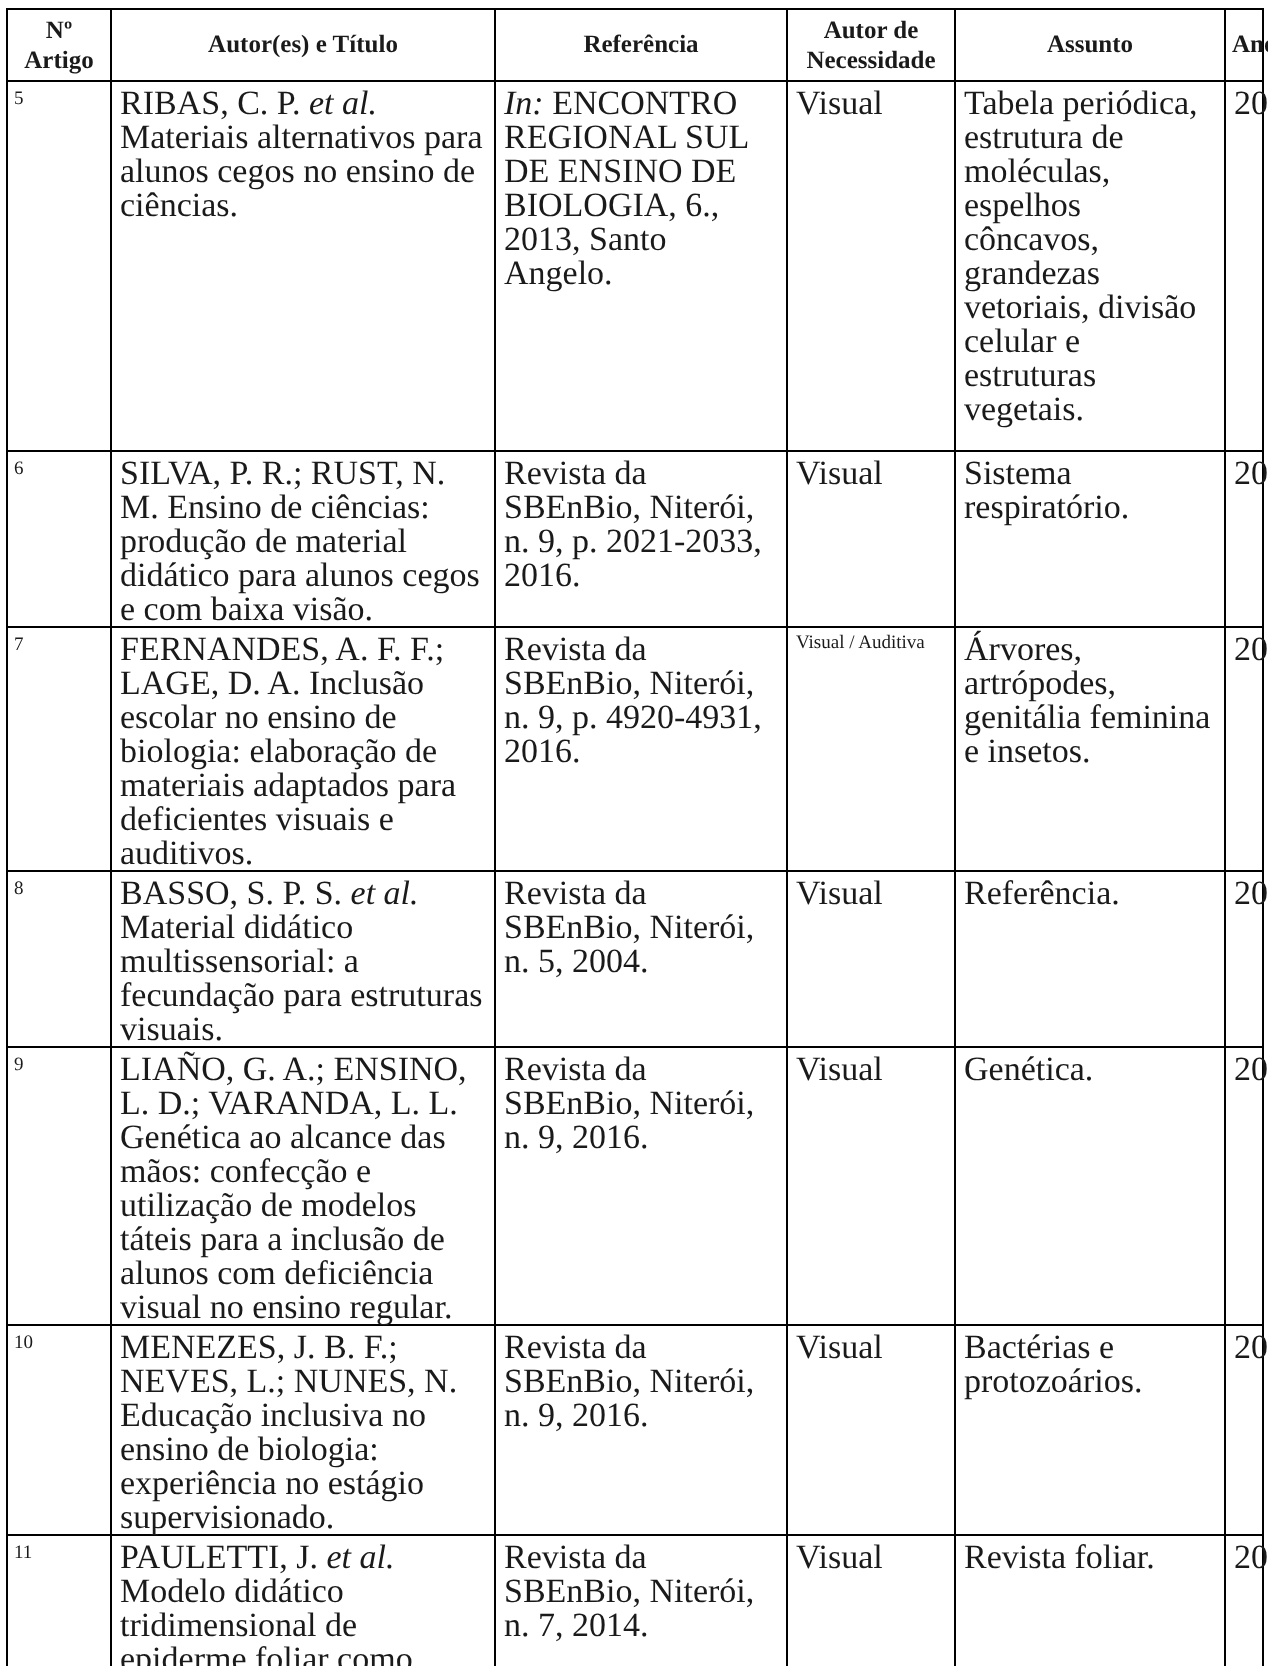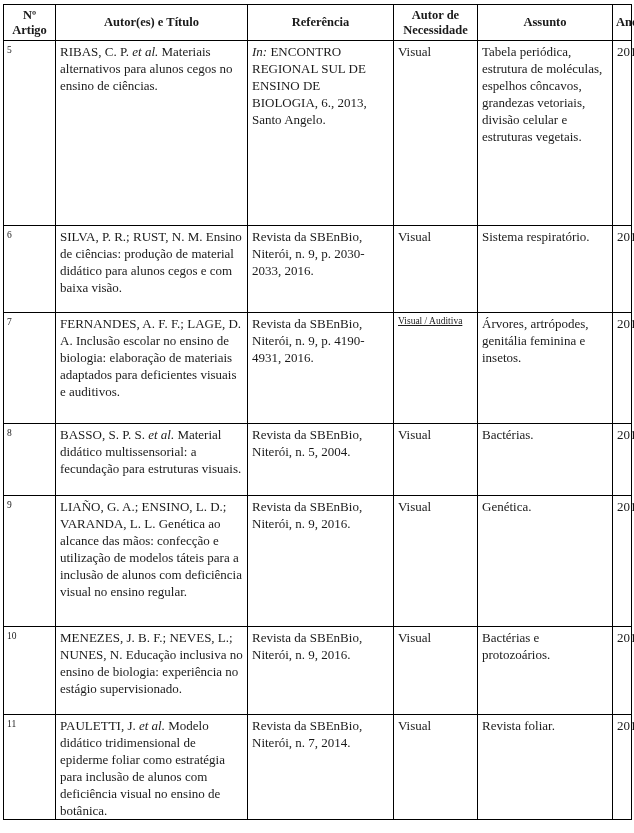--- a/index.html
+++ b/index.html
@@ -1,23 +1,23 @@
 <!DOCTYPE html>
 <html><head>
   <meta charset="utf-8">
   <style>
     html, body { margin: 0; padding: 0; background: #ffffff; }
     body { width: 634px; height: 833px; position: relative; overflow: hidden;
            font-family: "DejaVu Serif", "Liberation Serif", serif; color: #1a1a1a; }
     table { position: absolute; left: 3px; top: 4px; border-collapse: collapse; table-layout: fixed; width: 628px; }
     td, th { border: 1.5px solid #000; vertical-align: top; padding: 2px 4px 0 4px;
-             font-size: 13px; line-height: 17px; font-weight: normal; font-family: "Liberation Serif", serif; }
+             font-size: 17px; line-height: 17px; font-weight: normal; font-family: "Liberation Serif", serif; }
     th { font-weight: bold; text-align: center; vertical-align: middle; font-size: 12.5px; line-height: 15px; padding: 1px 3px; }
     .num { font-size: 9.5px; line-height: 14px; padding-left: 3px; }
-    .tipo-small { font-size: 9.5px; line-height: 12px; text-decoration: underline; }
+    .tipo-small { font-size: 9.5px; line-height: 12px; }
     .it { font-style: italic; }
   </style>
 </head>
 <body>
 
 <table>
   <colgroup>
     <col style="width:52px">
     <col style="width:192px">
     <col style="width:146px">
@@ -42,41 +42,41 @@
       <td><span>RIBAS, C. P.</span> <span class="it">et al.</span> <span>Materiais alternativos para alunos cegos no ensino de ciências.</span></td>
       <td><span class="it">In:</span> <span>ENCONTRO REGIONAL SUL DE ENSINO DE BIOLOGIA, 6., 2013, Santo Angelo.</span></td>
       <td>Visual</td>
       <td>Tabela periódica, estrutura de moléculas, espelhos côncavos, grandezas vetoriais, divisão celular e estruturas vegetais.</td>
       <td>2013</td>
     </tr>
 
     <tr style="height:87px">
       <td class="num">6</td>
       <td><span>SILVA, P. R.; RUST, N. M.</span> <span>Ensino de ciências: produção de material didático para alunos cegos e com baixa visão.</span></td>
-      <td>Revista da SBEnBio, Niterói, n. 9, p. 2030-2033, 2016.</td>
+      <td>Revista da SBEnBio, Niterói, n. 9, p. 2021-2033, 2016.</td>
       <td>Visual</td>
       <td>Sistema respiratório.</td>
       <td>2016</td>
     </tr>
 
     <tr style="height:111px">
       <td class="num">7</td>
       <td><span>FERNANDES, A. F. F.; LAGE, D. A.</span> <span>Inclusão escolar no ensino de biologia: elaboração de materiais adaptados para deficientes visuais e auditivos.</span></td>
-      <td>Revista da SBEnBio, Niterói, n. 9, p. 4190-4931, 2016.</td>
+      <td>Revista da SBEnBio, Niterói, n. 9, p. 4920-4931, 2016.</td>
       <td class="tipo-small">Visual / Auditiva</td>
       <td>Árvores, artrópodes, genitália feminina e insetos.</td>
       <td>2016</td>
     </tr>
 
     <tr style="height:72px">
       <td class="num">8</td>
       <td><span>BASSO, S. P. S.</span> <span class="it">et al.</span> <span>Material didático multissensorial: a fecundação para estruturas visuais.</span></td>
       <td>Revista da SBEnBio, Niterói, n. 5, 2004.</td>
       <td>Visual</td>
-      <td>Bactérias.</td>
+      <td>Referência.</td>
       <td>2012</td>
     </tr>
 
     <tr style="height:131px">
       <td class="num">9</td>
       <td><span>LIAÑO, G. A.; ENSINO, L. D.; VARANDA, L. L.</span> <span>Genética ao alcance das mãos: confecção e utilização de modelos táteis para a inclusão de alunos com deficiência visual no ensino regular.</span></td>
       <td>Revista da SBEnBio, Niterói, n. 9, 2016.</td>
       <td>Visual</td>
       <td>Genética.</td>
       <td>2016</td>

